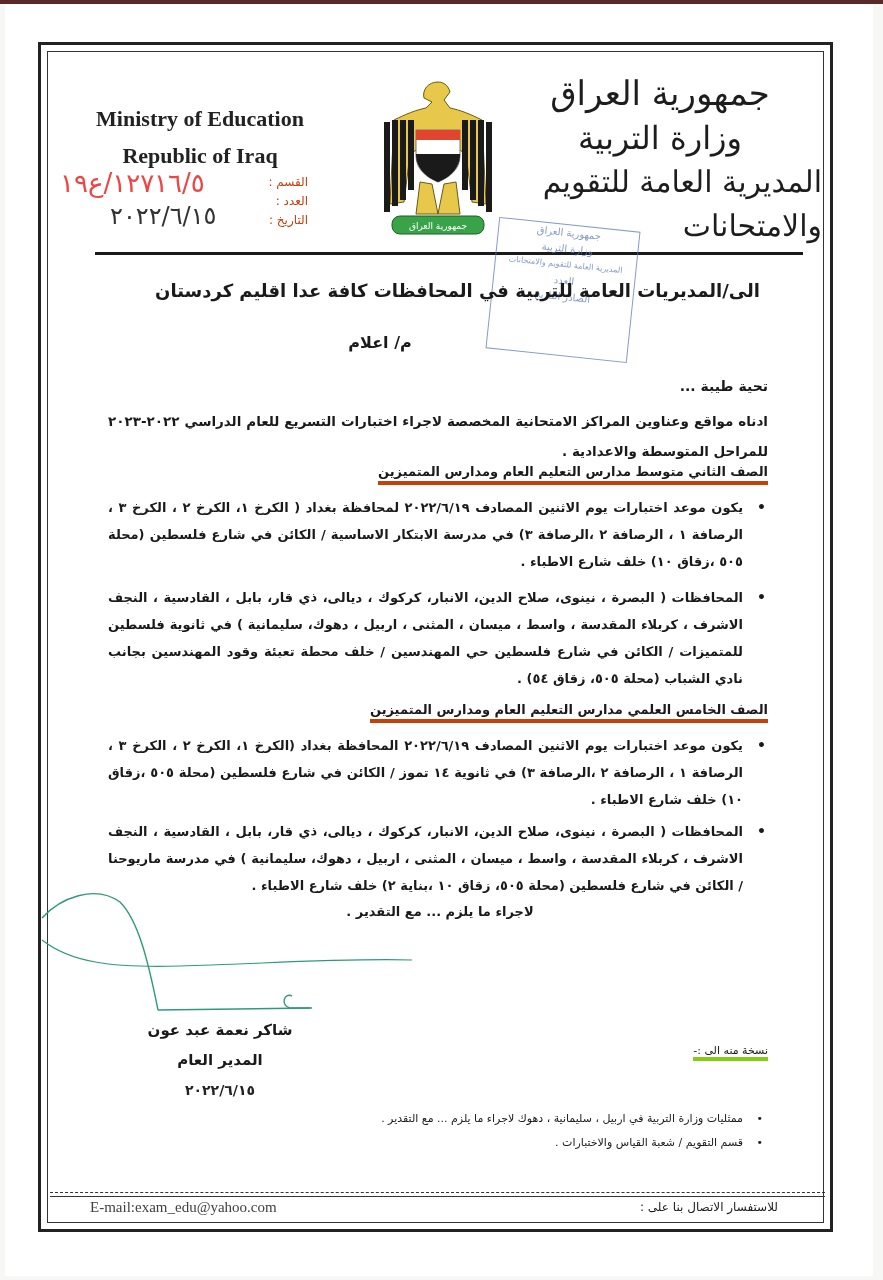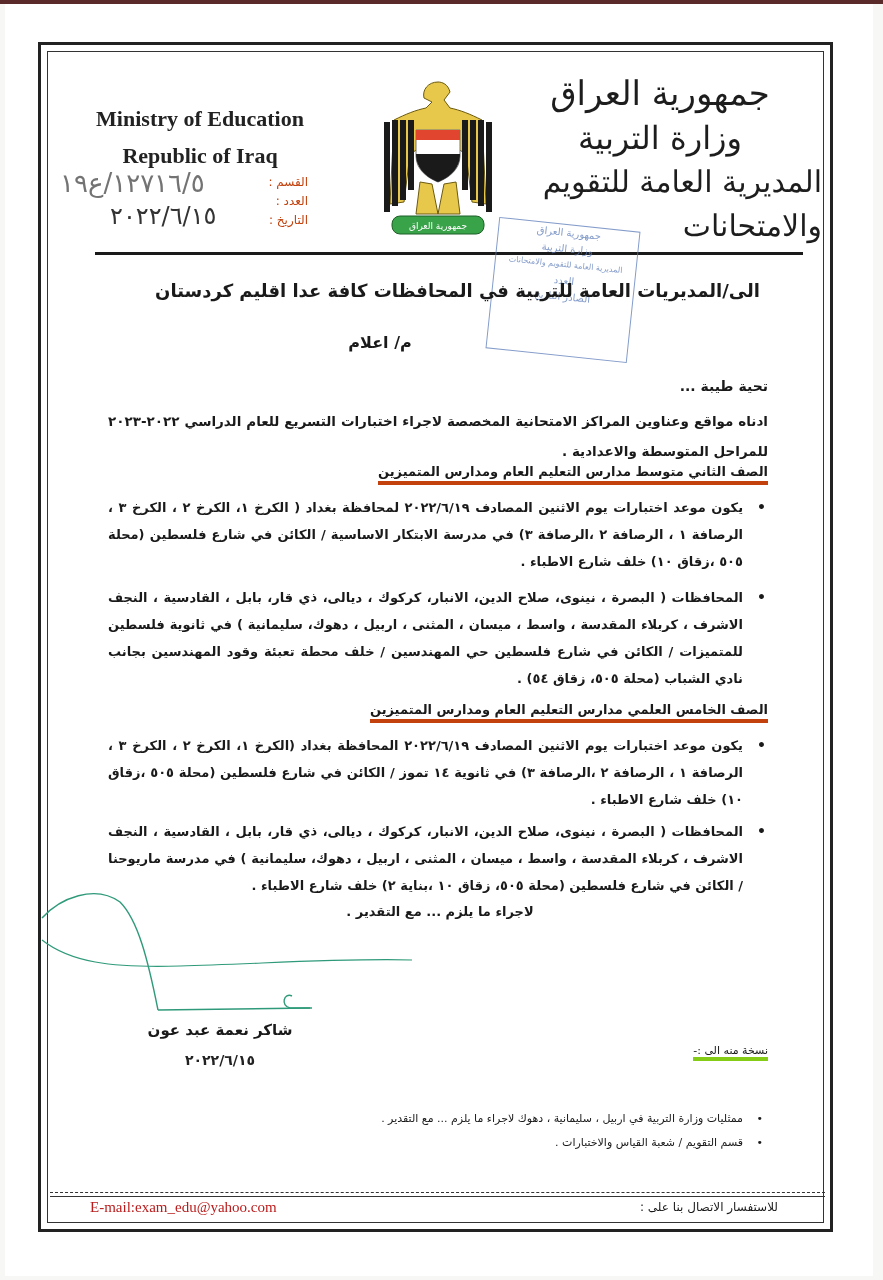--- a/index.html
+++ b/index.html
@@ -31,21 +31,21 @@
   .bul::before { content:"•"; position:absolute; right:2px; top:0; font-size:14px; }
   .closing { position:absolute; left:300px; top:904px; width:280px; text-align:center; font-size:13px; font-weight:bold; }
   .sig { position:absolute; left:115px; top:1015px; width:210px; text-align:center; font-size:15px; font-weight:bold; }
   .sig div { line-height:30px; }
   .sig .date { color:#222; font-size:14px; }
   .sigsvg { position:absolute; left:40px; top:890px; }
   .cc-title { position:absolute; right:115px; top:1044px; font-size:11px; border-bottom:4px solid #84cc16; }
   .cc { position:absolute; right:115px; font-size:11px; padding-right:25px; }
   .cc::before { content:"•"; position:absolute; right:5px; }
   .foot-rule { position:absolute; left:50px; top:1192px; width:775px; height:3px; border-top:1px dashed #333; border-bottom:1px solid #333; }
-  .foot-email { position:absolute; left:90px; top:1199px; font-family:"Liberation Serif", serif; font-size:15px; color:#b91c1c; }
+  .foot-email { position:absolute; left:90px; top:1199px; font-family:"Liberation Serif", serif; font-size:15px; color:#404040; }
   .foot-ar { position:absolute; right:105px; top:1200px; font-size:12px; }
 </style>
 </head>
 <body>
 
 <div class="topbar"></div>
 <div class="page"></div>
 
 <div class="frame-outer">
   <div class="frame-inner"></div>
@@ -60,21 +60,21 @@
   <div class="row">
     <span class="lbl">القسم :</span>
   </div>
   <div class="row">
     <span class="lbl">العدد :</span>
   </div>
   <div class="row">
     <span class="lbl">التاريخ :</span>
   </div>
 </div>
-<div style="position:absolute;left:60px;top:168px;font-size:26px;color:#737373;letter-spacing:3px;direction:rtl;">١٢٧١٦/٥/ع١٩</div>
+<div style="position:absolute;left:60px;top:168px;font-size:26px;color:#ef4444;letter-spacing:3px;direction:rtl;">١٢٧١٦/٥/ع١٩</div>
 <div style="position:absolute;left:110px;top:202px;font-size:24px;color:#333;letter-spacing:3px;direction:rtl;">٢٠٢٢/٦/١٥</div>
 
 <svg class="emblem" viewBox="0 0 125 170">
   <path d="M62 8 C52 8 46 16 48 24 L56 28 L50 34 C40 36 30 40 18 46 L14 130 L28 128 L34 80 L50 70 L62 74 L74 70 L90 80 L96 128 L110 130 L106 46 C94 40 84 36 74 34 L68 26 L74 18 C72 10 66 8 62 8 Z" fill="#e8c84a" stroke="#6b5a10" stroke-width="1"></path>
   <g fill="#1a1a1a">
     <rect x="8" y="48" width="6" height="90"></rect>
       <rect x="16" y="46" width="6" height="86"></rect>
       <rect x="24" y="46" width="6" height="80"></rect>
       <rect x="32" y="46" width="6" height="70"></rect>
     <rect x="86" y="46" width="6" height="70"></rect>
@@ -123,20 +123,21 @@
 
 <svg class="sigsvg" width="380" height="130" viewBox="0 0 380 130">
   <path d="M2 28 C20 8 55 -6 80 12 C98 30 108 70 118 120" fill="none" stroke="#2f9a7a" stroke-width="1.4"></path>
   <path d="M2 50 C30 72 70 78 140 76 C220 74 300 68 372 70" fill="none" stroke="#2f9a7a" stroke-width="1.2"></path>
   <path d="M118 120 L270 118" fill="none" stroke="#2f9a7a" stroke-width="1.6"></path>
   <path d="M252 106 C244 102 240 116 250 118 L272 118" fill="none" stroke="#2f9a7a" stroke-width="1.4"></path>
 </svg>
 
 <div class="ar sig">
   <div>شاكر نعمة عبد عون</div>
+  <div>المدير العام</div>
   <div class="date">٢٠٢٢/٦/١٥</div>
 </div>
 
 <div class="ar cc-title">نسخة منه الى :-</div>
 <div class="ar cc" style="top:1112px;">ممثليات وزارة التربية في اربيل ، سليمانية ، دهوك لاجراء ما يلزم ... مع التقدير .</div>
 <div class="ar cc" style="top:1136px;">قسم التقويم / شعبة القياس والاختبارات .</div>
 
 <div class="foot-rule"></div>
 <div class="foot-email">E-mail:exam_edu@yahoo.com</div>
 <div class="ar foot-ar">للاستفسار الاتصال بنا على :</div>

